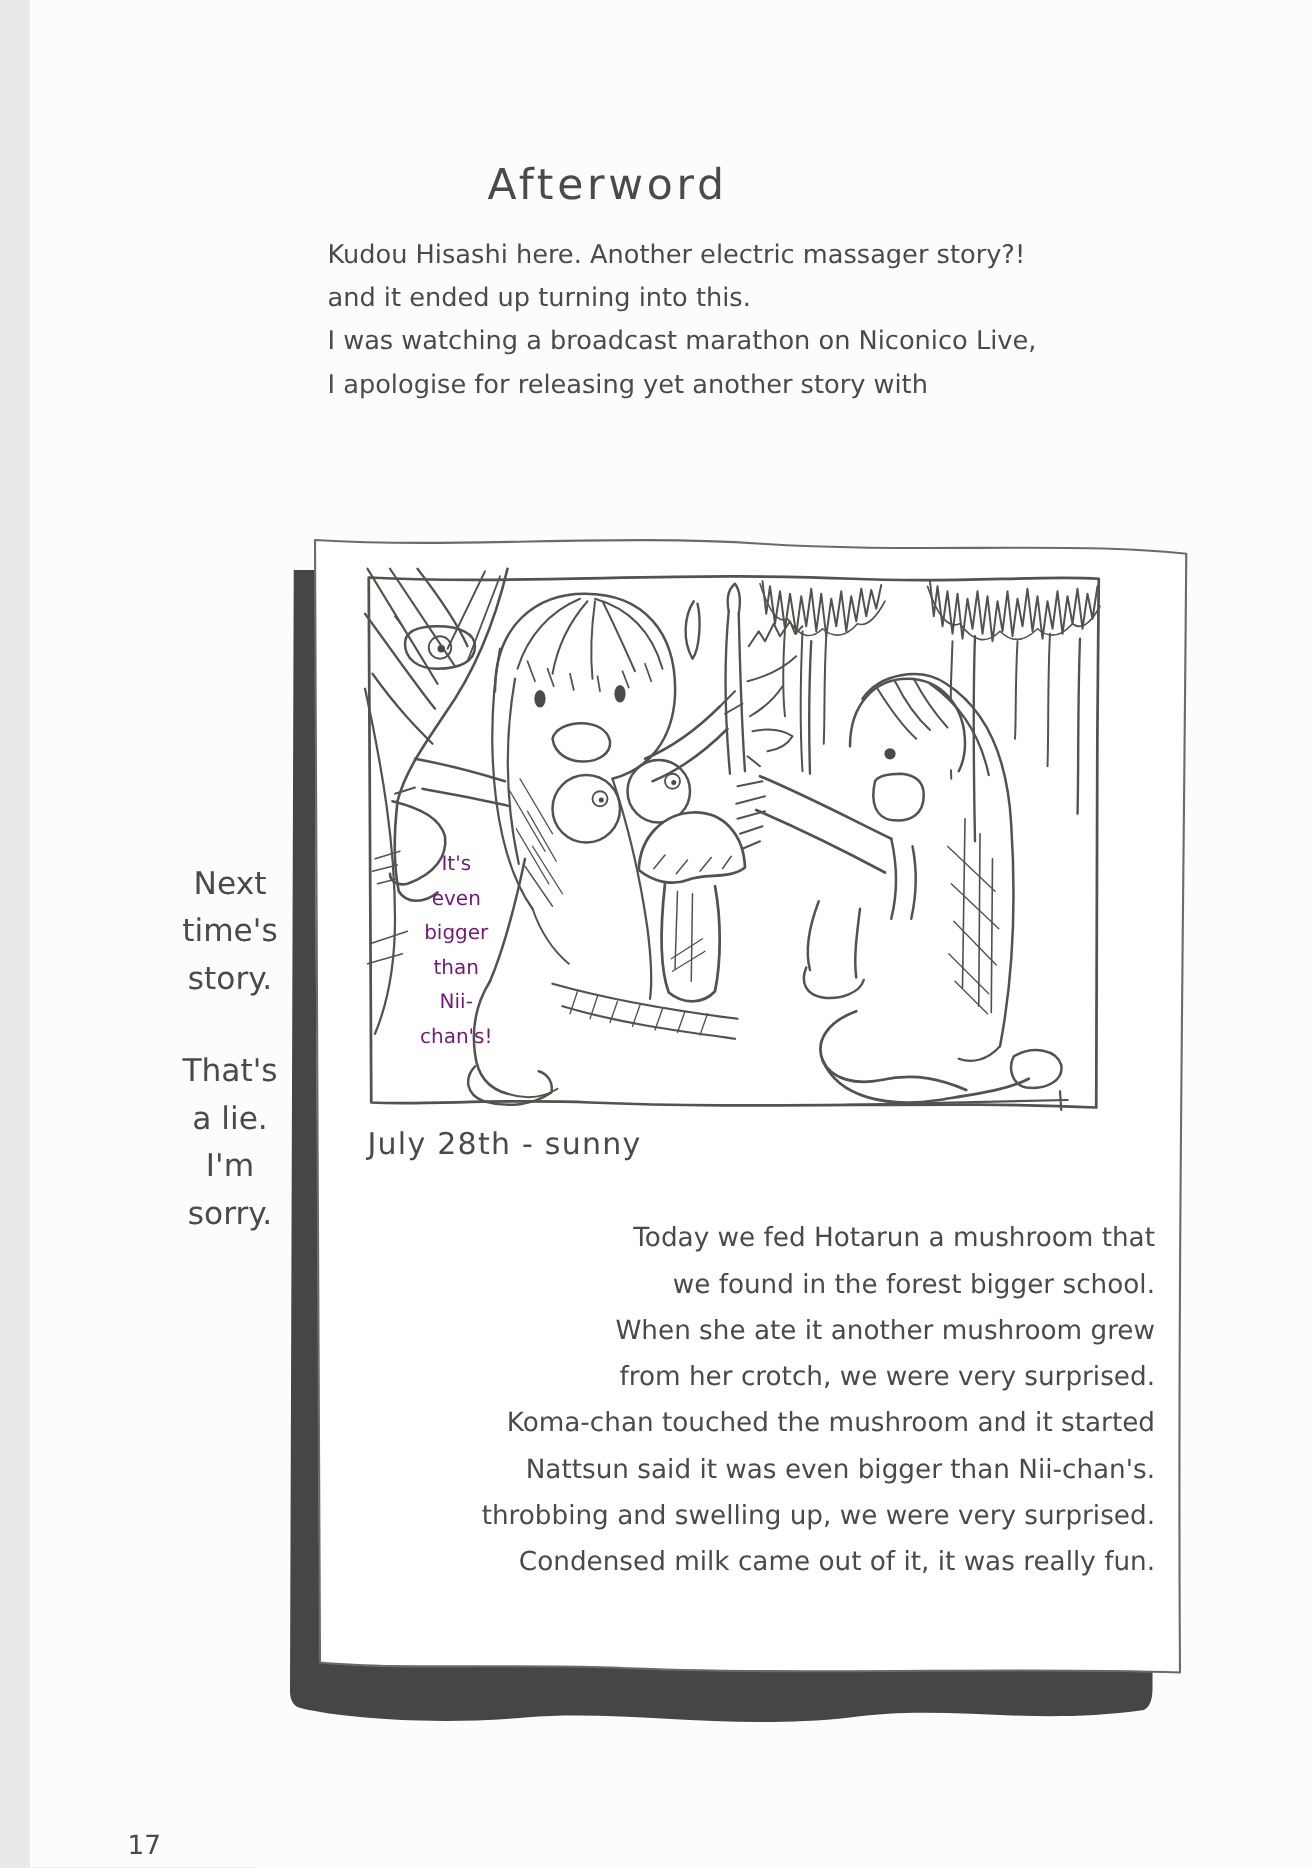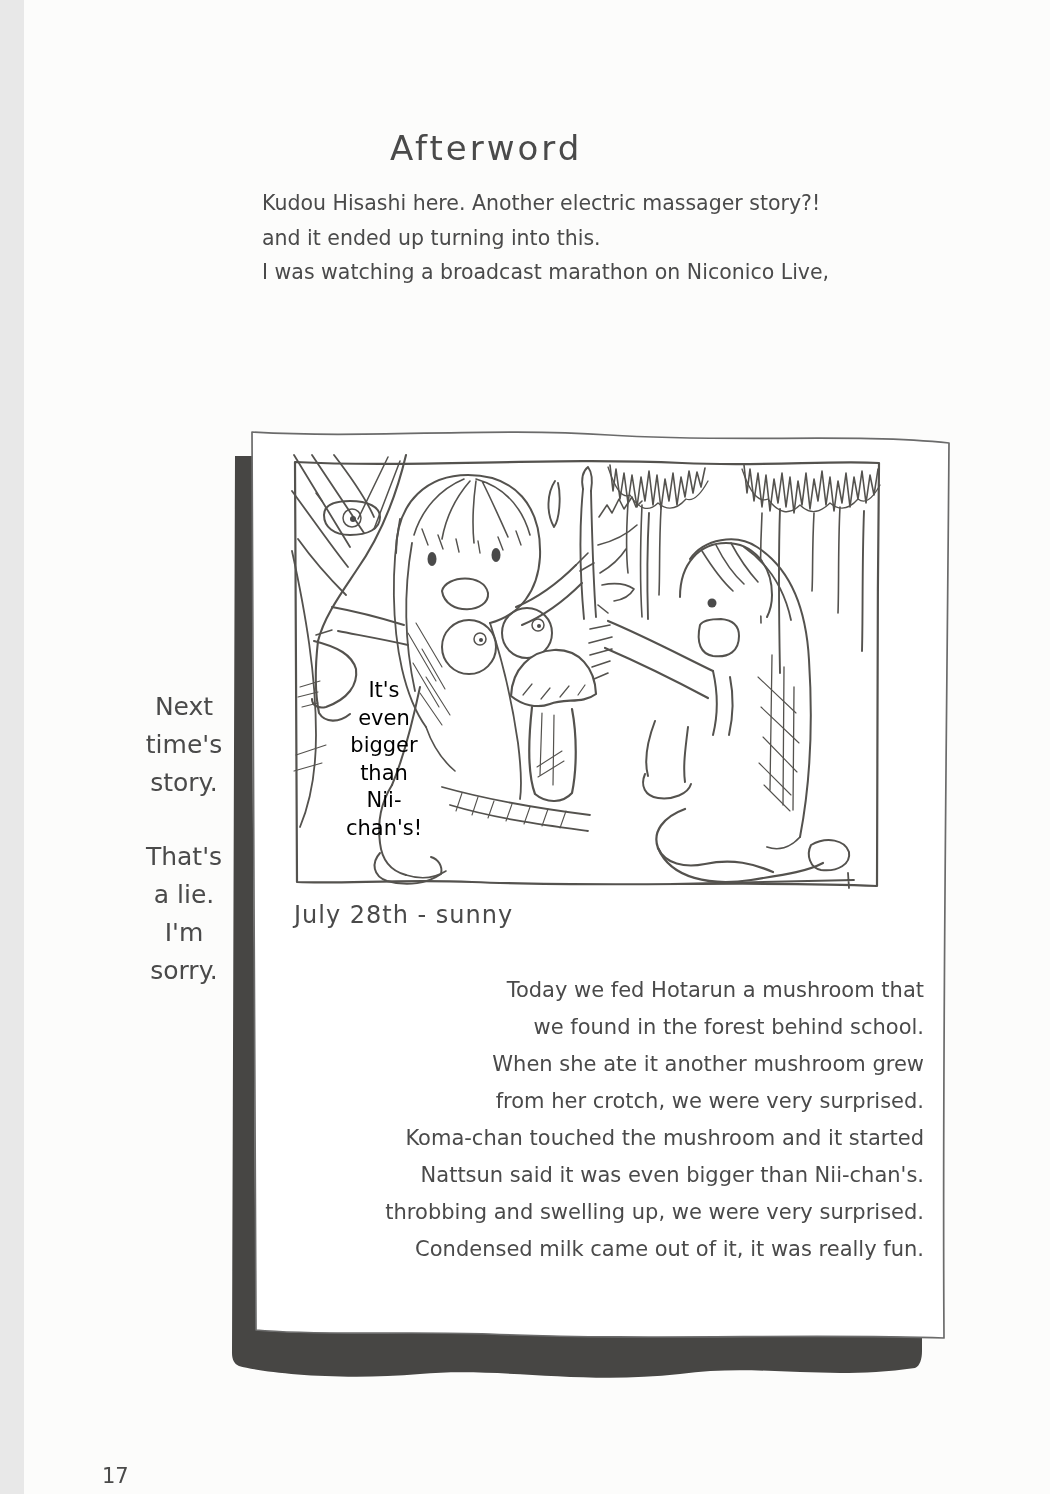--- a/index.html
+++ b/index.html
@@ -21,22 +21,22 @@
   .side-note{left:95px;top:688px;width:130px;text-align:center;font-size:25px;line-height:38px;}
   .side-note .block2{margin-top:36px;}
   .shadow-svg{left:198px;top:448px;}
   .paper-svg{left:205px;top:415px;}
   .sketch path, .sketch circle, .sketch ellipse{
     stroke:#54524e;fill:none;stroke-linecap:round;stroke-linejoin:round;
   }
   .sketch .fillwhite{fill:#ffffff;}
   .sketch .ink{fill:#4a4a4a;stroke:none;}
   .bubble{
-    left:310px;top:677px;width:100px;text-align:center;
-    font-size:21px;line-height:27.5px;color:#000000;
+    left:291px;top:677px;width:100px;text-align:center;
+    font-size:16px;line-height:27.5px;color:#701a75;
   }
   .diary-date{left:270px;top:901px;font-size:24px;letter-spacing:1px;}
   .diary-entry{left:250px;top:972px;width:650px;text-align:right;font-size:21px;line-height:37px;white-space:nowrap;}
   .page-number{left:78px;top:1464px;font-size:21px;}
   .scan-edge{left:1044px;top:0;width:2px;height:1494px;background:#d8d8d6;opacity:.85;}
 </style>
 </head>
 <body>
 
 <div class="page">
@@ -171,20 +171,21 @@
       </g>
     </g>
   </svg>
 
   <div class="abs title">Afterword</div>
 
   <div class="abs intro">
     <div>Kudou Hisashi here. Another electric massager story?!</div>
     <div>and it ended up turning into this.</div>
     <div>I was watching a broadcast marathon on Niconico Live,</div>
+    <div>I apologise for releasing yet another story with</div>
   </div>
 
   <div class="abs side-note">
     <div class="block1">
       <div>Next</div>
       <div>time's</div>
       <div>story.</div>
     </div>
     <div class="block2">
       <div>That's</div>
@@ -200,21 +201,21 @@
     <div>bigger</div>
     <div>than</div>
     <div>Nii-</div>
     <div>chan's!</div>
   </div>
 
   <div class="abs diary-date">July 28th - sunny</div>
 
   <div class="abs diary-entry">
     <div>Today we fed Hotarun a mushroom that</div>
-    <div>we found in the forest behind school.</div>
+    <div>we found in the forest bigger school.</div>
     <div>When she ate it another mushroom grew</div>
     <div>from her crotch, we were very surprised.</div>
     <div>Koma-chan touched the mushroom and it started</div>
     <div>Nattsun said it was even bigger than Nii-chan's.</div>
     <div>throbbing and swelling up, we were very surprised.</div>
     <div>Condensed milk came out of it, it was really fun.</div>
   </div>
 
   <div class="abs page-number">17</div>
 

